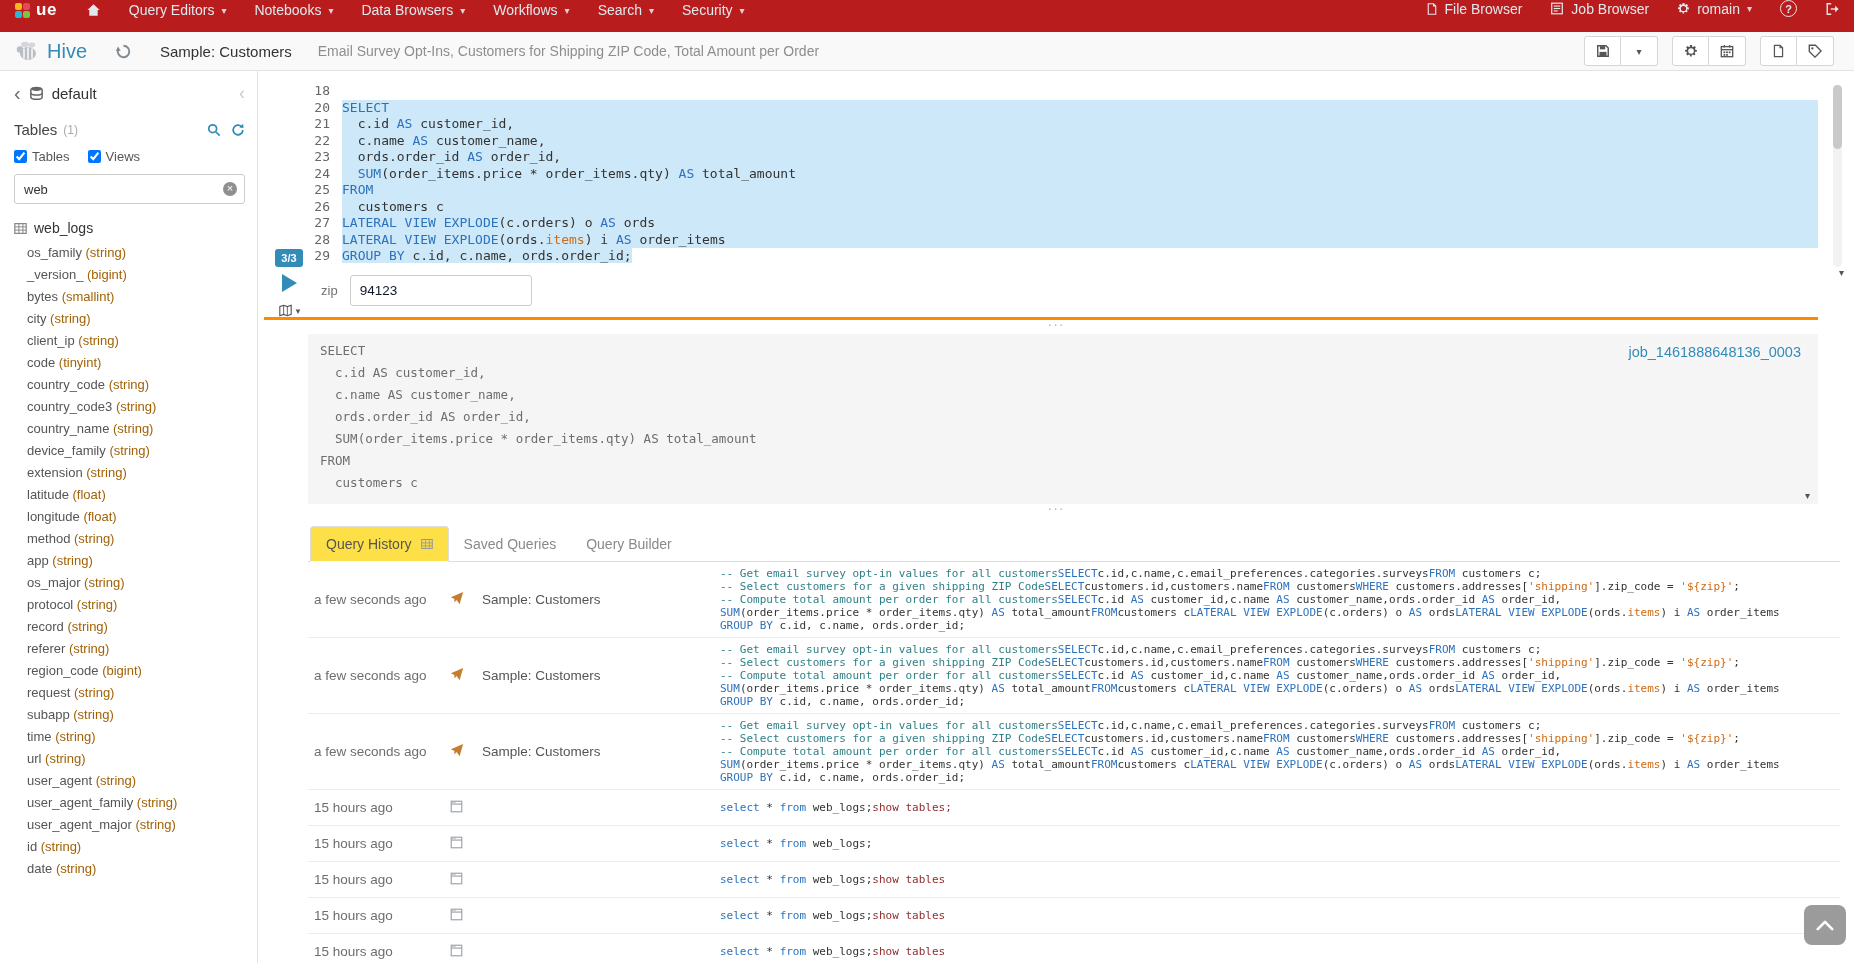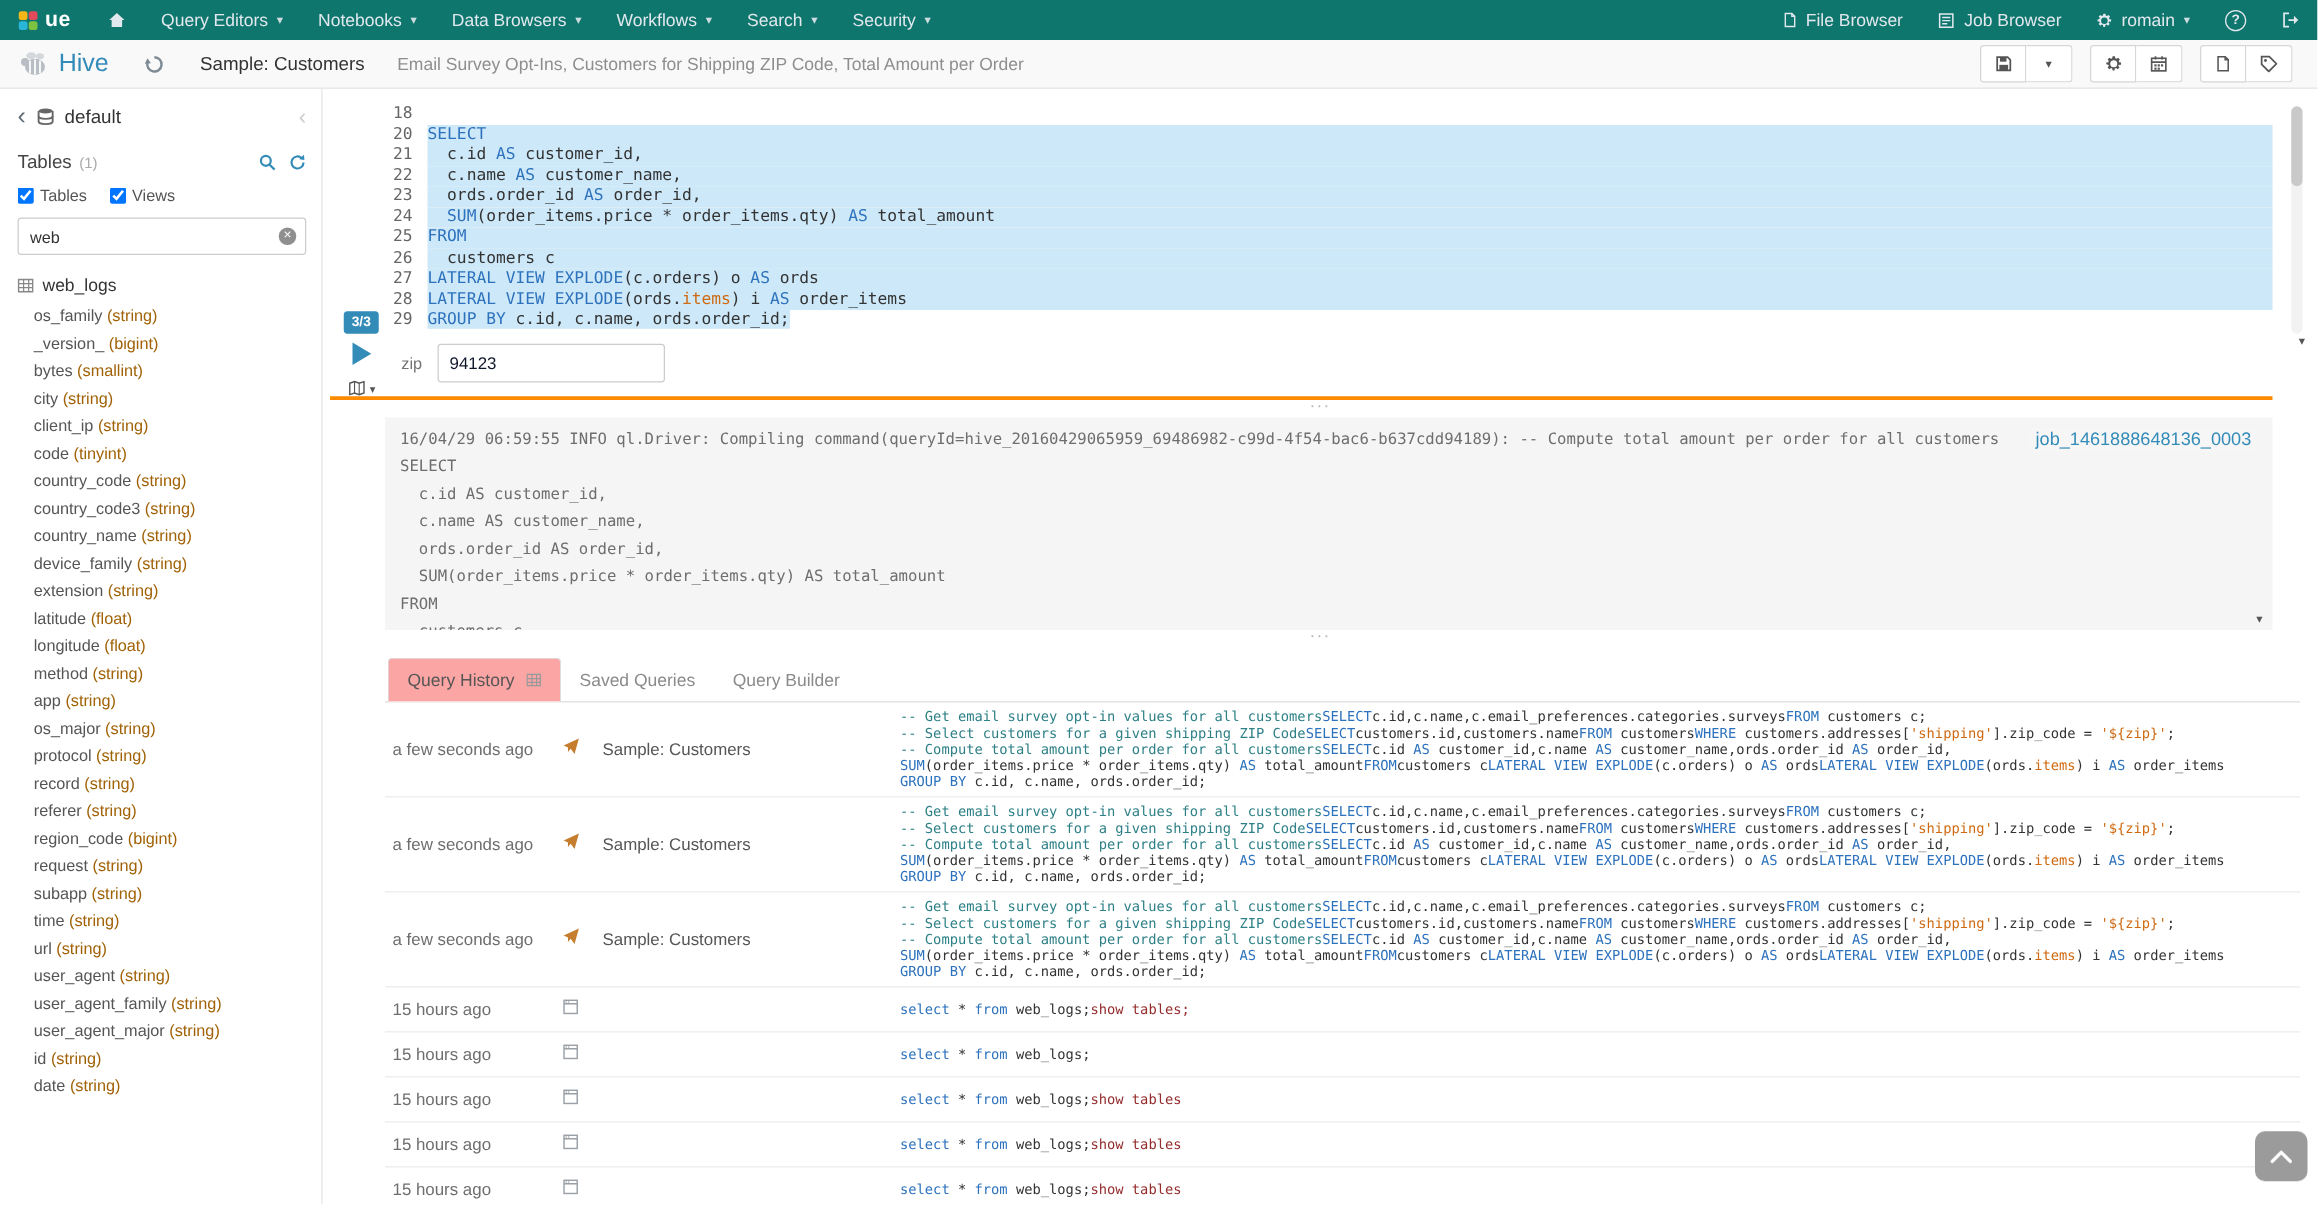--- a/index.html
+++ b/index.html
@@ -1,20 +1,20 @@
 <!DOCTYPE html>
 <html><head>
 <meta charset="utf-8">
 <style>
 *{box-sizing:border-box}
 html,body{margin:0;padding:0;width:1854px;height:969px;overflow:hidden;background:#fff;font-family:"Liberation Sans",sans-serif}
 a{text-decoration:none;cursor:pointer}
 
 
-.topnav{height:32px;background:#0f766e;display:flex;justify-content:space-between;align-items:center;color:#e1e8ee;font-size:14px}
+.topnav{height:32px;background:#b91c1c;display:flex;justify-content:space-between;align-items:flex-start;color:#e1e8ee;font-size:14px}
 .nav-left,.nav-right{display:flex;align-items:stretch}
 .logo{display:flex;align-items:center;gap:6px;padding:0 15px}
 .logo-mark{display:inline-grid;grid-template-columns:7px 7px;grid-gap:1px}
 .logo-mark i{width:7px;height:7px;border-radius:2px;display:block}
 .d1{background:#f6b819}.d2{background:#e2495b}.d3{background:#29b6d8}.d4{background:#7ec242}
 .logo-text{color:#fff;font-weight:bold;font-size:17px;letter-spacing:.5px}
 .nav-item{display:flex;align-items:center;gap:7px;padding:0 14px;color:#e1e8ee;white-space:nowrap}
 .caret{font-size:10px;opacity:.9}
 .q-circle{width:17px;height:17px;border:1.5px solid #e1e8ee;border-radius:50%;display:flex;align-items:center;justify-content:center;font-size:11px;font-weight:bold}
 
@@ -85,21 +85,21 @@
 
 .log-panel{margin:0 36px 0 50px;height:170px;background:#f5f5f5;padding:6px 12px;position:relative;overflow:hidden}
 .log-line{font-family:"DejaVu Sans Mono","Liberation Mono",monospace;font-size:12.5px;line-height:22px;color:#6e6e6e;white-space:pre}
 .job-link{position:absolute;top:8px;right:12px;color:#338bb8;font-size:14.5px;background:rgba(245,245,245,.92);padding:2px 5px}
 .log-caret{position:absolute;right:8px;bottom:3px;font-size:10px;color:#555}
 
 
 .results{margin:8px 14px 0 50px}
 .tabs{display:flex;border-bottom:1px solid #ddd;padding-left:2px}
 .tab{display:flex;align-items:center;gap:9px;padding:9px 15px;font-size:14px;color:#8a8a8a;margin-bottom:-1px}
-.tab.active{background:#fca5a5;border:1px solid #ddd;border-bottom-color:#fff;border-radius:4px 4px 0 0;color:#555}
+.tab.active{background:#fde047;border:1px solid #ddd;border-bottom-color:#fff;border-radius:4px 4px 0 0;color:#555}
 .h-row{display:flex;align-items:center;padding:5px 4px;border-bottom:1px solid #ececec;cursor:pointer}
 .h-row.small{padding:8px 4px}
 .h-time{width:138px;flex:none;font-size:13.5px;color:#6e6e6e;padding-left:2px}
 .h-icon{width:32px;flex:none;padding-top:1px}
 .h-name{width:238px;flex:none;font-size:13.5px;color:#555}
 .h-sql{flex:1;min-width:0}
 .h-sql-line{font-family:"DejaVu Sans Mono","Liberation Mono",monospace;font-size:11px;line-height:13px;white-space:nowrap;overflow:hidden}
 .scroll-top{position:fixed;right:8px;bottom:24px;width:42px;height:40px;background:#9b9b9b;border-radius:8px;display:flex;align-items:center;justify-content:center;z-index:9}
 </style>
 </head>
@@ -447,21 +447,20 @@
         <span class="var-label">zip</span>
         <input class="var-input" value="94123" style="">
       </div>
     </div>
 
     <div class="progress"></div>
     <div class="resize-handle">···</div>
 
     <div class="log-panel">
       <div id="log-lines">
-          <div class="log-line">16/04/29 06:59:55 INFO ql.Driver: Compiling command(queryId=hive_20160429065959_69486982-c99d-4f54-bac6-b637cdd94189): -- Compute total amount per order for all customers</div>
           <div class="log-line">SELECT</div>
           <div class="log-line">  c.id AS customer_id,</div>
           <div class="log-line">  c.name AS customer_name,</div>
           <div class="log-line">  ords.order_id AS order_id,</div>
           <div class="log-line">  SUM(order_items.price * order_items.qty) AS total_amount</div>
           <div class="log-line">FROM</div>
           <div class="log-line">  customers c</div>
         </div>
       <a class="job-link">job_1461888648136_0003</a>
       <div class="log-caret">▾</div>

